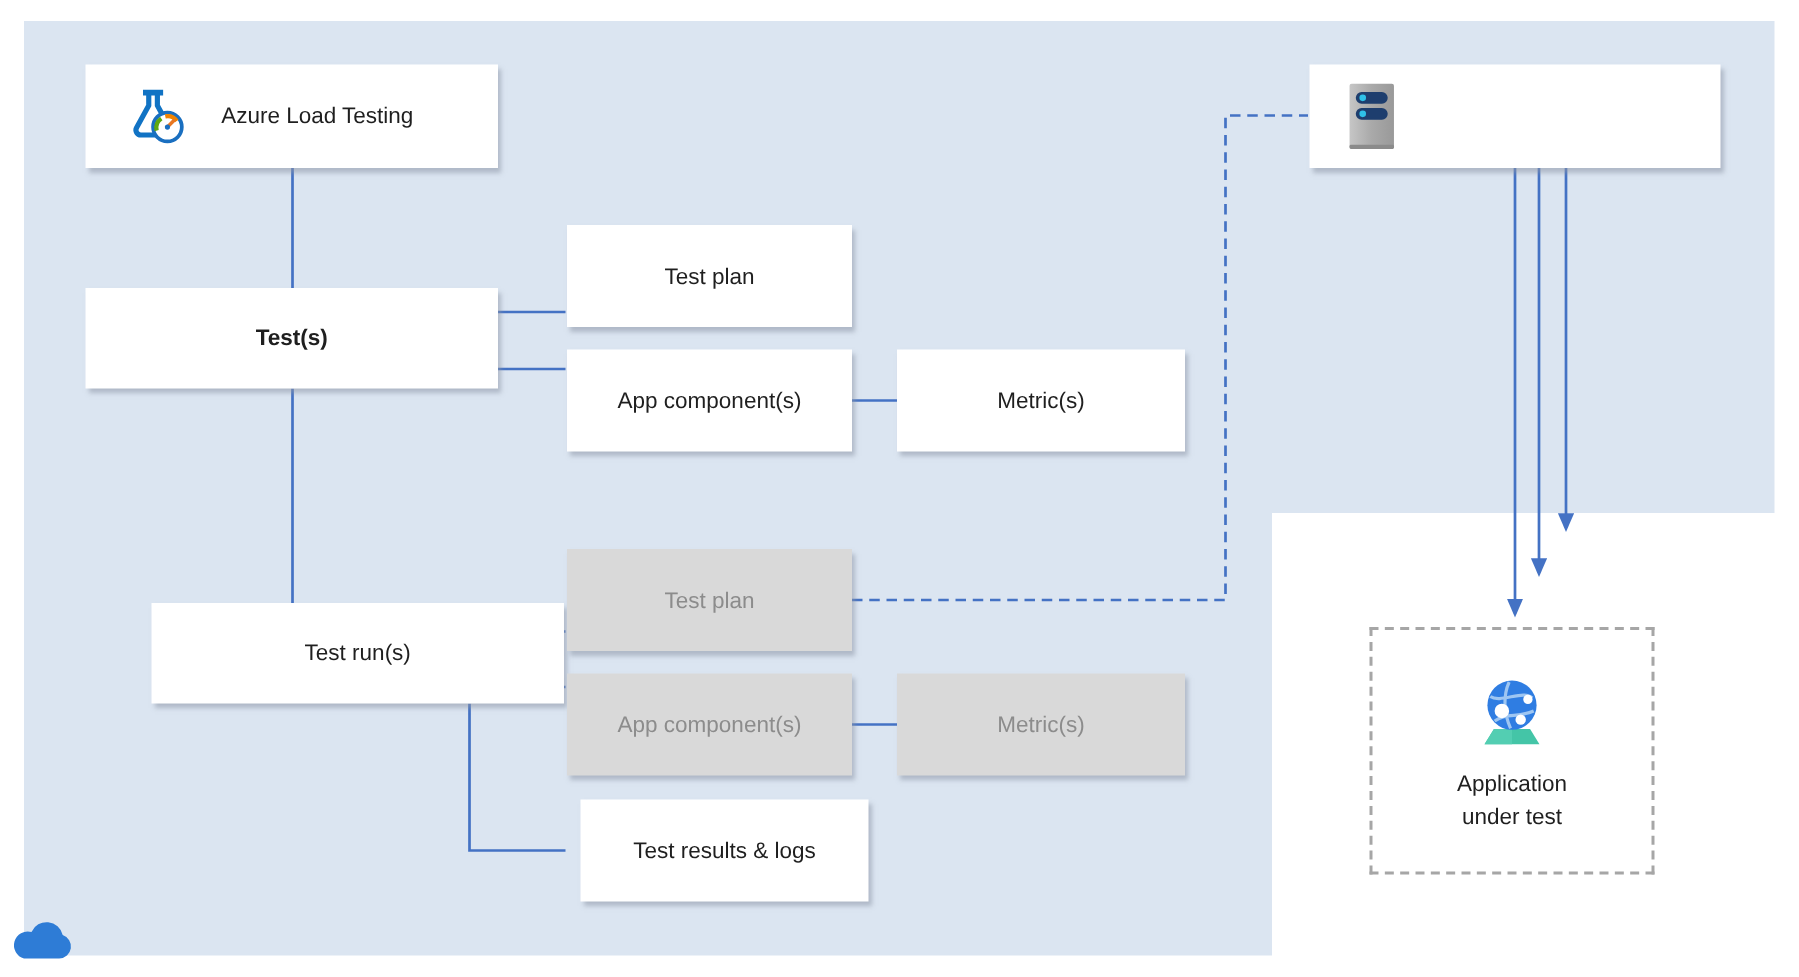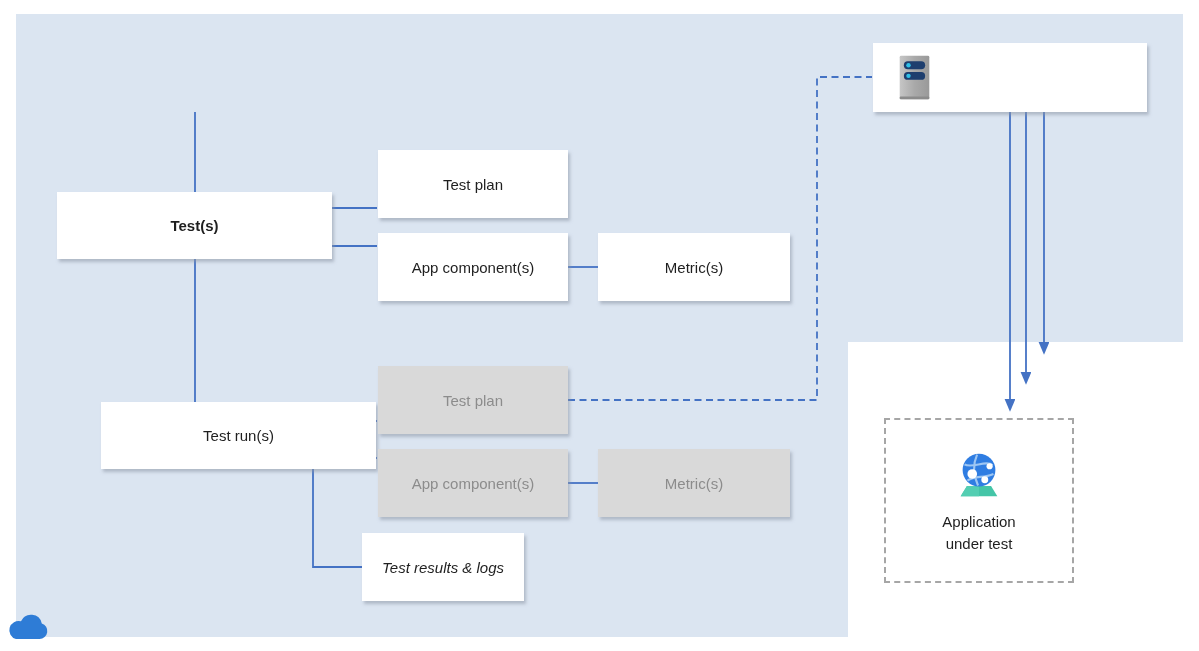--- a/index.html
+++ b/index.html
@@ -36,24 +36,24 @@
   #azure-box        { left: 57px;  top: 43px;  width: 275px; height: 69px; }
   #engine-box       { left: 873px; top: 43px;  width: 274px; height: 69px; }
   #tests-box        { left: 57px;  top: 192px; width: 275px; height: 67px; font-weight: bold; }
   #testplan-box     { left: 378px; top: 150px; width: 190px; height: 68px; }
   #appcomp-box      { left: 378px; top: 233px; width: 190px; height: 68px; }
   #metrics-box      { left: 598px; top: 233px; width: 192px; height: 68px; }
   #testruns-box     { left: 57px;  top: 402px; width: 275px; height: 67px; margin-left: 44px; }
   #run-testplan-box { left: 378px; top: 366px; width: 190px; height: 68px; }
   #run-appcomp-box  { left: 378px; top: 449px; width: 190px; height: 68px; }
   #run-metrics-box  { left: 598px; top: 449px; width: 192px; height: 68px; }
-  #results-box      { left: 362px; top: 533px; width: 162px; height: 68px; font-style: italic; }
+  #results-box      { left: 387px; top: 533px; width: 192px; height: 68px; }
 
   #app-box {
-    left: 884px; top: 418px; width: 190px; height: 165px;
+    left: 913px; top: 418px; width: 190px; height: 165px;
     background: transparent; box-shadow: none;
     border: 2px dashed var(--dashed-border, #a6a6a6);
     flex-direction: column; gap: 8px; z-index: 2;
   }
   #app-box .label { width: 112px; line-height: 1.45; }
 
   #cloud { position: absolute; left: 7px; top: 610px; z-index: 3; line-height: 0; }
 </style>
 </head>
 <body>
@@ -77,20 +77,34 @@
     <path d="M332,421 H377"></path>
     <path d="M332,458 H377"></path>
     <path d="M568,483 H598"></path>
     <path d="M313,469 V567 H377"></path>
     <path class="dashed" d="M568,400 H817 V77 H872"></path>
     <path d="M1010,112 V409" marker-end="url(#arrow)"></path>
     <path d="M1026,112 V382" marker-end="url(#arrow)"></path>
     <path d="M1044,112 V352" marker-end="url(#arrow)"></path>
   </svg>
 
+  <div class="node iconbox" id="azure-box">
+    <span class="icon">
+      <svg width="46" height="46" viewBox="0 0 48 48">
+        <path d="M20,8 v8 L11.5,31.5 a3.4,3.4 0 0 0 3,5 h17 a3.4,3.4 0 0 0 3,-5 L26,16 V8" fill="none" stroke="#1173c4" stroke-width="3.6" stroke-linejoin="round"></path>
+        <line x1="16" y1="7" x2="30" y2="7" stroke="#1173c4" stroke-width="4"></line>
+        <circle cx="33" cy="31" r="10" fill="#ffffff" stroke="#1a6fc0" stroke-width="2.6"></circle>
+        <path d="M25.5,33.5 a7.8,7.8 0 0 1 3.2,-8.4" fill="none" stroke="#5fa80f" stroke-width="3"></path>
+        <path d="M31.5,23.6 a7.8,7.8 0 0 1 8,3.2" fill="none" stroke="#f08300" stroke-width="3"></path>
+        <line x1="33" y1="31" x2="37.5" y2="26.5" stroke="#e87722" stroke-width="2.4" stroke-linecap="round"></line>
+        <circle cx="33" cy="31" r="1.8" fill="#1a6fc0"></circle>
+      </svg>
+    </span>
+    <span class="label">Azure Load Testing</span>
+  </div>
 
   <div class="node iconbox" id="engine-box">
     <span class="icon">
       <svg width="37" height="47" viewBox="0 0 40 50">
         <defs>
           <linearGradient id="srv" x1="0" y1="0" x2="1" y2="0">
             <stop offset="0" stop-color="#c6c6c6"></stop>
             <stop offset="0.5" stop-color="#a9a9a9"></stop>
             <stop offset="1" stop-color="#999999"></stop>
           </linearGradient>

